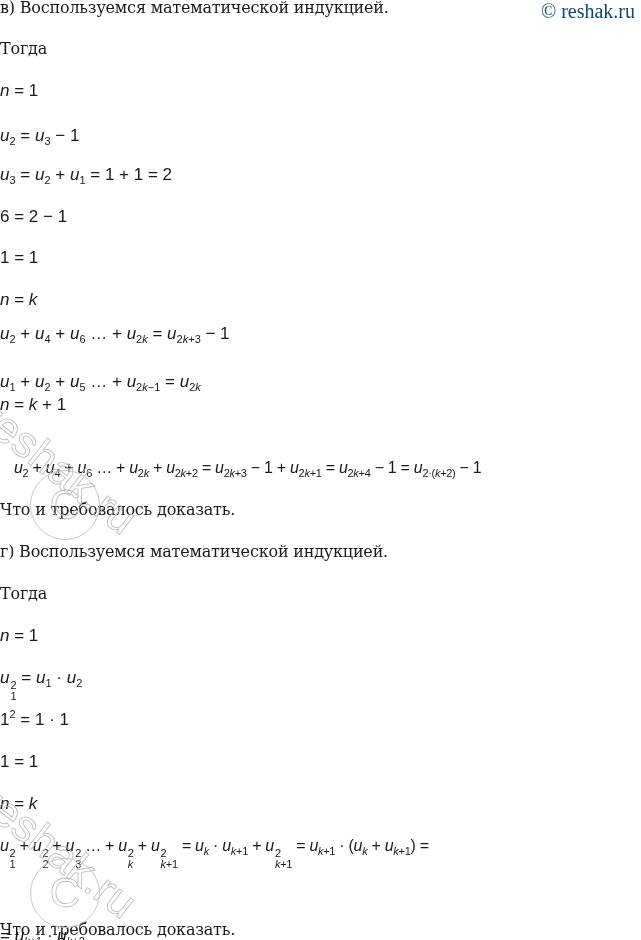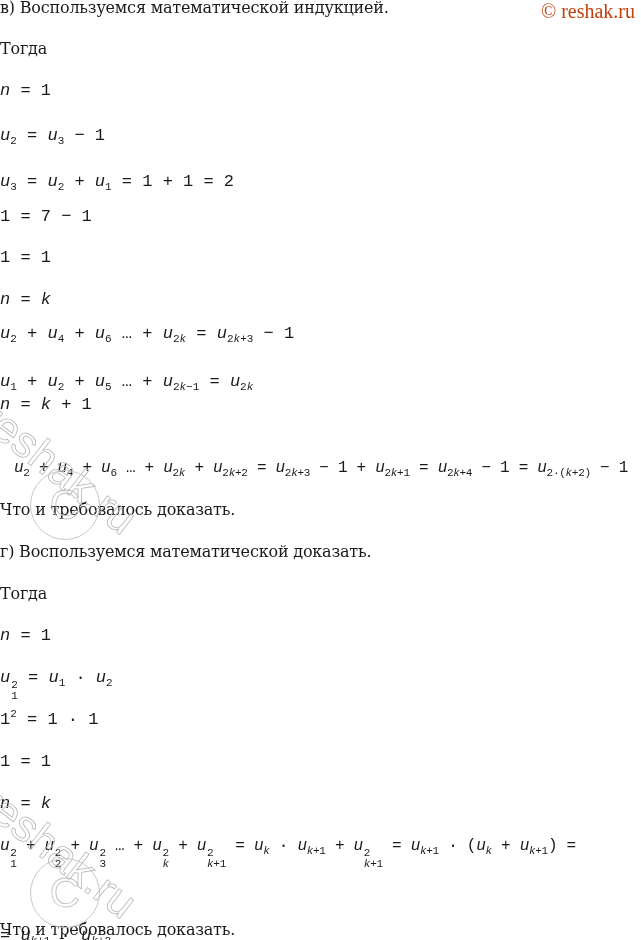--- a/index.html
+++ b/index.html
@@ -6,30 +6,30 @@
   body {
     width: 641px; height: 940px; position: relative; overflow: hidden;
     font-family: "DejaVu Serif", "Liberation Serif", serif;
     color: #1a1a1a;
   }
   .line {
     position: absolute; left: 0; white-space: nowrap;
     font-size: 17px; line-height: 20px;
   }
   .text { font-family: "DejaVu Serif", serif; font-size: 16px; letter-spacing: -0.2px; }
-  .math { font-family: Liberation Mono, monospace; font-size: 17px; }
+  .math { font-family: Liberation Sans, sans-serif; font-size: 17px; }
   .math i { font-style: italic; }
   sub, sup { font-size: 11px; line-height: 0; }
   sub { vertical-align: -4px; }
   sup { vertical-align: 7px; }
   .ss { display: inline-flex; flex-direction: column; vertical-align: -6px; line-height: 11px; font-size: 11px; margin-left: 1px; }
   .ss span { display: block; }
   .copyright {
     position: absolute; right: 6px; top: 0px;
-    font-family: "Liberation Serif", serif; font-size: 20px; color: #c2410c;
+    font-family: "Liberation Serif", serif; font-size: 20px; color: #0c4a6e;
   }
   .wm {
     position: absolute; pointer-events: none;
     font-family: "Liberation Sans", sans-serif; font-size: 44px;
     color: transparent; -webkit-text-stroke: 0.8px #b8b8b8;
     transform-origin: left top;
   }
   .wm-c {
     position: absolute; pointer-events: none;
     border: 1.2px solid #c8c8c8; border-radius: 50%;
@@ -40,31 +40,31 @@
 </style>
 </head>
 <body>
 
 <div class="copyright">© reshak.ru</div>
 
 <div class="line text" style="top:-2px">в) Воспользуемся математической индукцией.</div>
 <div class="line text" style="top:39px">Тогда</div>
 <div class="line math" style="top:81px"><i>n</i> = 1</div>
 <div class="line math" style="top:126px"><i>u</i><sub>2</sub> = <i>u</i><sub>3</sub> − 1</div>
-<div class="line math" style="top:172px"><i>u</i><sub>3</sub> = <i>u</i><sub>2</sub> + <i>u</i><sub>1</sub> = 1 + 1 = 2</div>
-<div class="line math" style="top:207px">1 = 7 − 1</div>
+<div class="line math" style="top:165px"><i>u</i><sub>3</sub> = <i>u</i><sub>2</sub> + <i>u</i><sub>1</sub> = 1 + 1 = 2</div>
+<div class="line math" style="top:207px">6 = 2 − 1</div>
 <div class="line math" style="top:248px">1 = 1</div>
 <div class="line math" style="top:290px"><i>n</i> = <i>k</i></div>
 <div class="line math" style="top:324px"><i>u</i><sub>2</sub> + <i>u</i><sub>4</sub> + <i>u</i><sub>6</sub> … + <i>u</i><sub>2<i>k</i></sub> = <i>u</i><sub>2<i>k</i>+3</sub> − 1</div>
 <div class="line math" style="top:372px"><i>u</i><sub>1</sub> + <i>u</i><sub>2</sub> + <i>u</i><sub>5</sub> … + <i>u</i><sub>2<i>k</i>−1</sub> = <i>u</i><sub>2<i>k</i></sub></div>
 <div class="line math" style="top:395px"><i>n</i> = <i>k</i> + 1</div>
 <div class="line math" style="top:458px; left:14px; font-size:16px; letter-spacing:-0.3px"><i>u</i><sub>2</sub> + <i>u</i><sub>4</sub> + <i>u</i><sub>6</sub> … + <i>u</i><sub>2<i>k</i></sub> + <i>u</i><sub>2<i>k</i>+2</sub> = <i>u</i><sub>2<i>k</i>+3</sub> − 1 + <i>u</i><sub>2<i>k</i>+1</sub> = <i>u</i><sub>2<i>k</i>+4</sub> − 1 = <i>u</i><sub>2·(<i>k</i>+2)</sub> − 1</div>
 <div class="line text" style="top:500px">Что и требовалось доказать.</div>
 
-<div class="line text" style="top:542px">г) Воспользуемся математической доказать.</div>
+<div class="line text" style="top:542px">г) Воспользуемся математической индукцией.</div>
 <div class="line text" style="top:584px">Тогда</div>
 <div class="line math" style="top:626px"><i>n</i> = 1</div>
 <div class="line math" style="top:668px"><i>u</i><span class="ss">
       <span>2</span>
       <span>1</span>
     </span> = <i>u</i><sub>1</sub> · <i>u</i><sub>2</sub></div>
 <div class="line math" style="top:710px">1<sup>2</sup> = 1 · 1</div>
 <div class="line math" style="top:752px">1 = 1</div>
 <div class="line math" style="top:794px"><i>n</i> = <i>k</i></div>
 <div class="line math" style="top:836px; font-size:16px; letter-spacing:-0.3px"><i>u</i><span class="ss">

